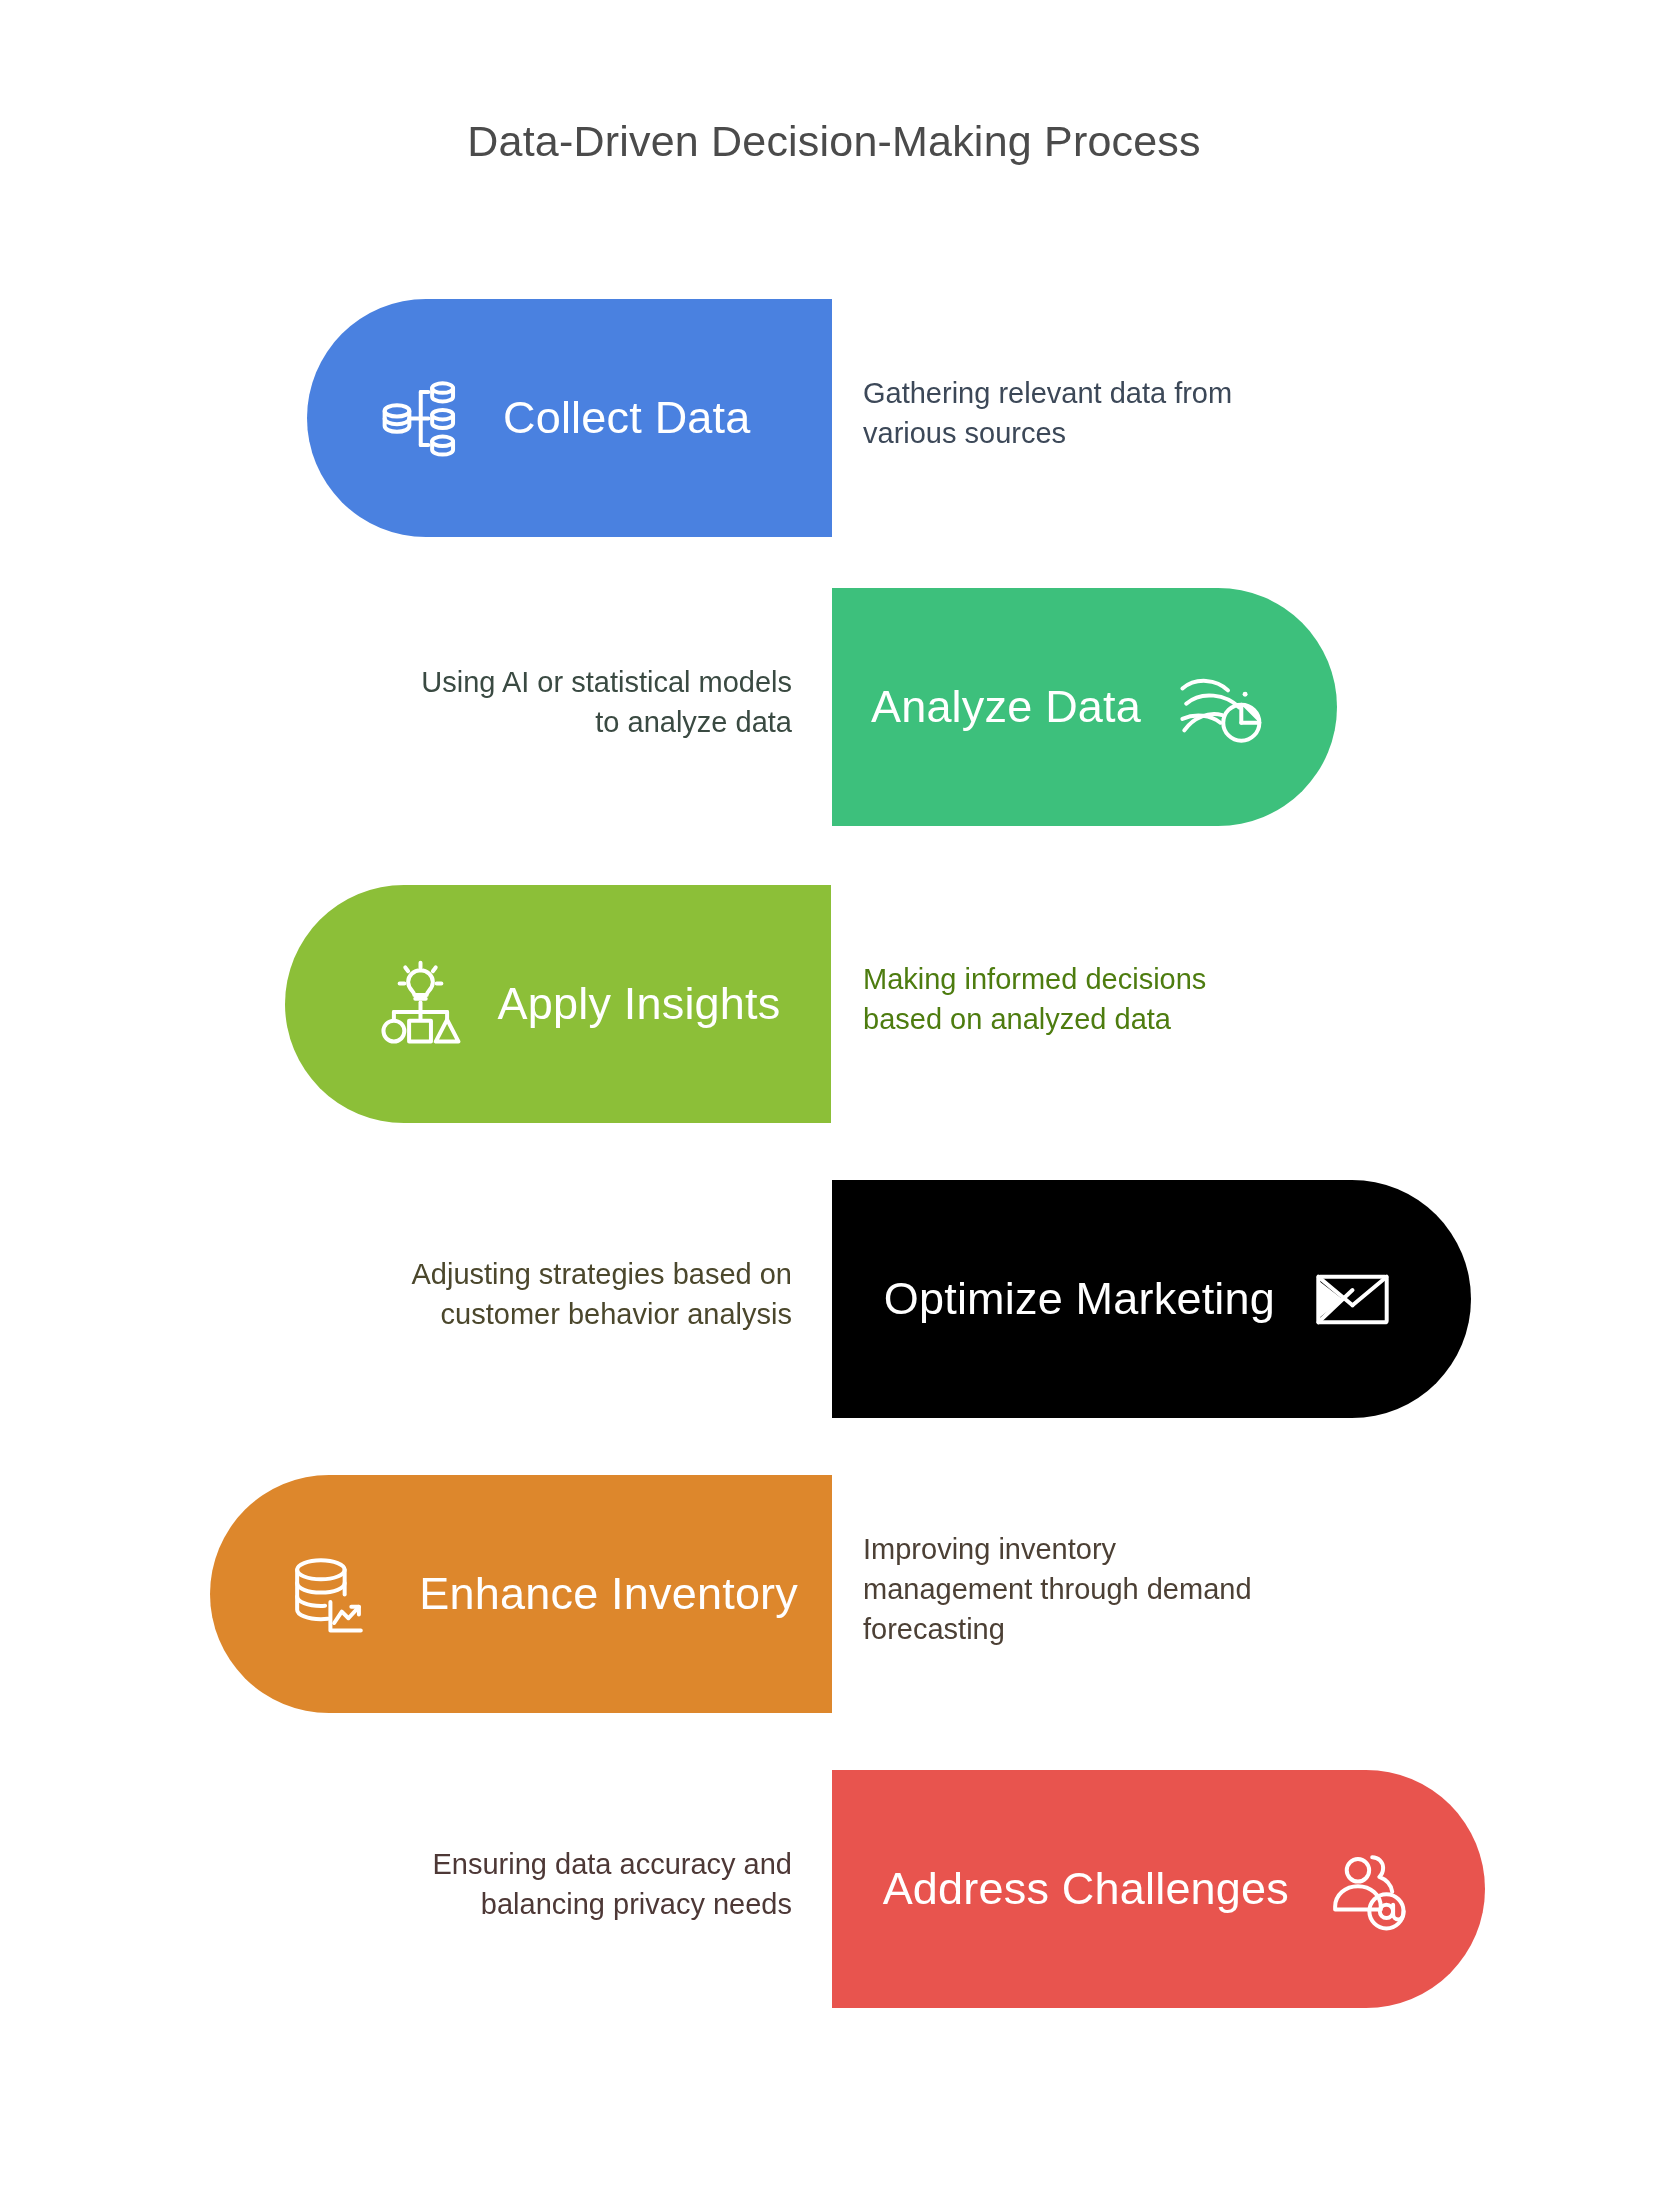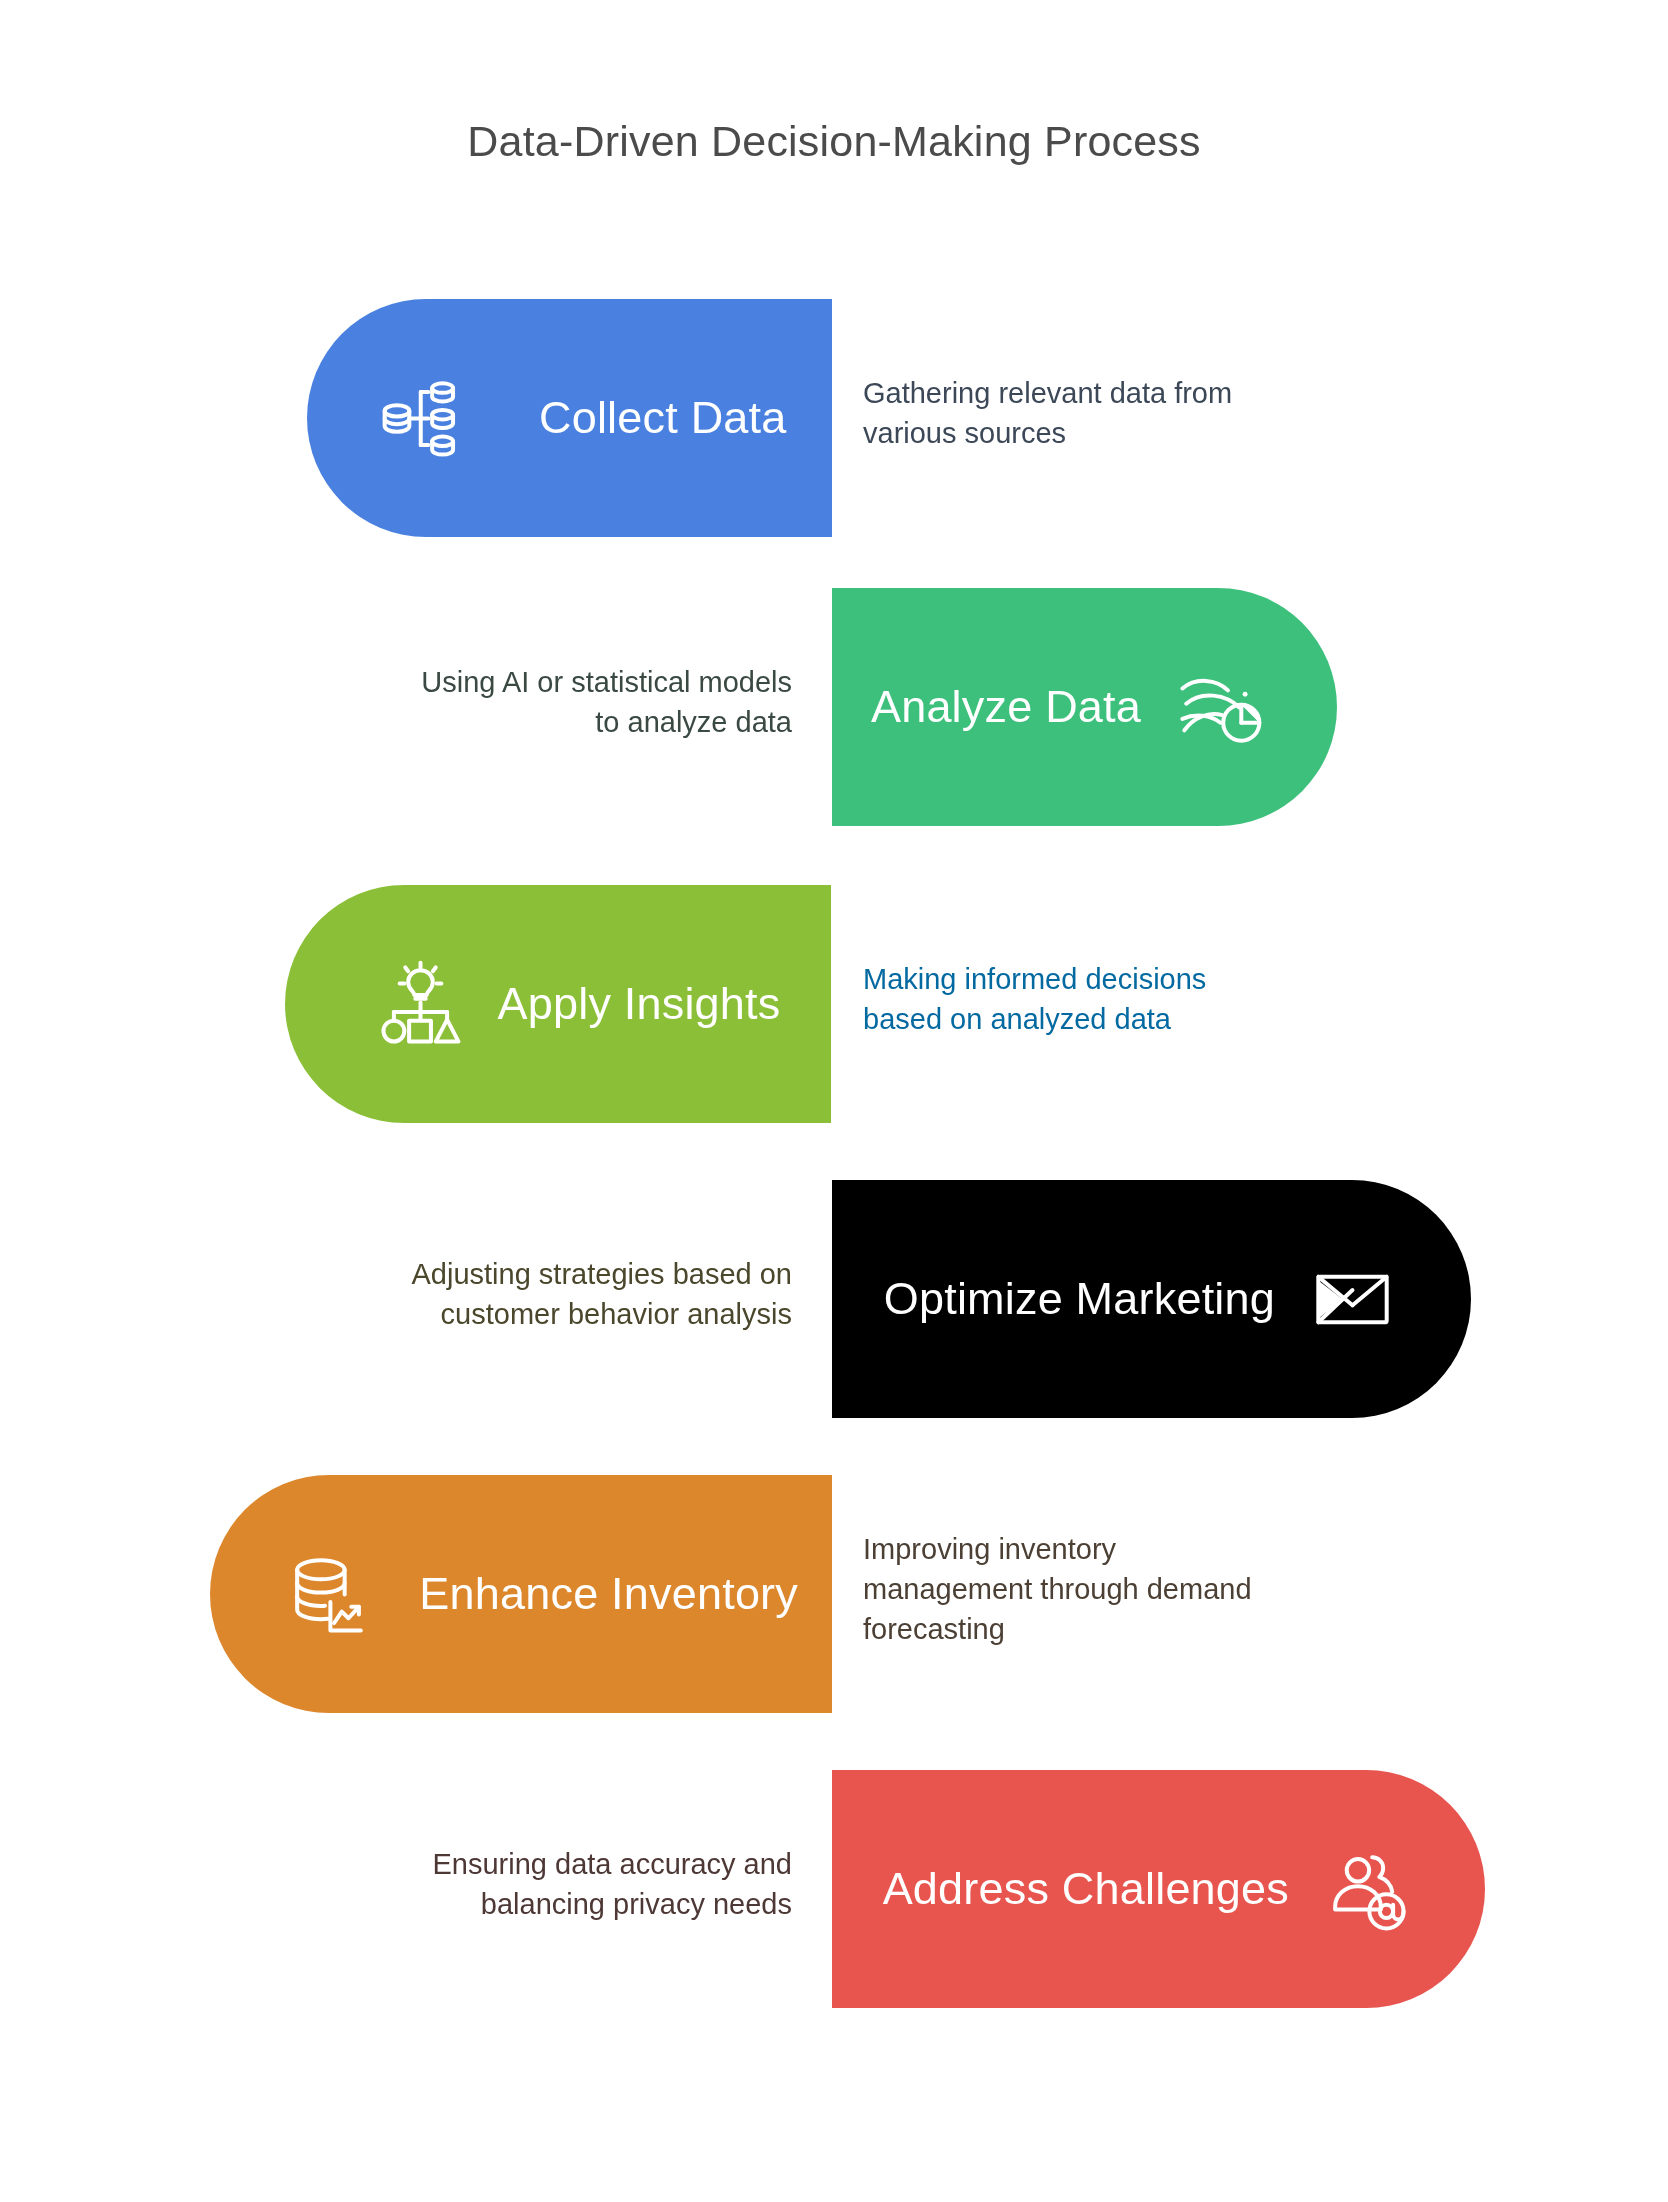--- a/index.html
+++ b/index.html
@@ -67,21 +67,21 @@
   .desc.to-left{text-align:right;}
 </style>
 </head>
 <body style="background: rgb(255, 255, 255);">
 
 <div id="canvas">
 
   <div class="title" style="color: rgb(75, 75, 75);">Data-Driven Decision-Making Process</div>
 
   <div class="row" style="top:299px;">
-    <div class="pill left" style="left: 307px; width: 525px; background: rgb(74, 129, 224); gap: 36px;">
+    <div class="pill left" style="left: 307px; width: 525px; background: rgb(74, 129, 224);">
       <span class="pill-icon">
         <svg viewBox="0 0 100 100" fill="none" stroke="#fff" stroke-width="4.2" stroke-linecap="round" stroke-linejoin="round">
 
           <ellipse cx="20" cy="42" rx="13" ry="6"></ellipse>
           <path d="M7 42v16c0 3.3 5.8 6 13 6s13-2.7 13-6V42"></path>
           <path d="M7 50c0 3.3 5.8 6 13 6s13-2.7 13-6"></path>
 
           <path d="M33 50h12"></path>
           <path d="M45 22v56"></path>
           <path d="M45 22h8M45 50h8M45 78h8"></path>
@@ -140,21 +140,21 @@
 
           <circle cx="22" cy="78" r="11"></circle>
 
           <rect x="38" y="67" width="23" height="22"></rect>
 
           <path d="M78 66 66 89h24z"></path>
         </svg>
       </span>
       <span class="pill-label">Apply Insights</span>
     </div>
-    <div class="desc to-right" style="left:863px;top:74px;width:515px;color:#0369a1;">Making informed decisions
+    <div class="desc to-right" style="left:863px;top:74px;width:515px;color:#4d7c0f;">Making informed decisions
 based on analyzed data</div>
   </div>
 
   <div class="row" style="top:1180px;">
     <div class="pill right" style="left: 832px; width: 639px; background: #000000;">
       <span class="pill-label">Optimize Marketing</span>
       <span class="pill-icon">
         <svg viewBox="0 0 100 100" fill="none" stroke="#fff" stroke-width="4.2" stroke-linecap="round" stroke-linejoin="round">
           <rect x="14" y="26" width="72" height="48" rx="2"></rect>
           <path d="M14 26 50 56"></path>

